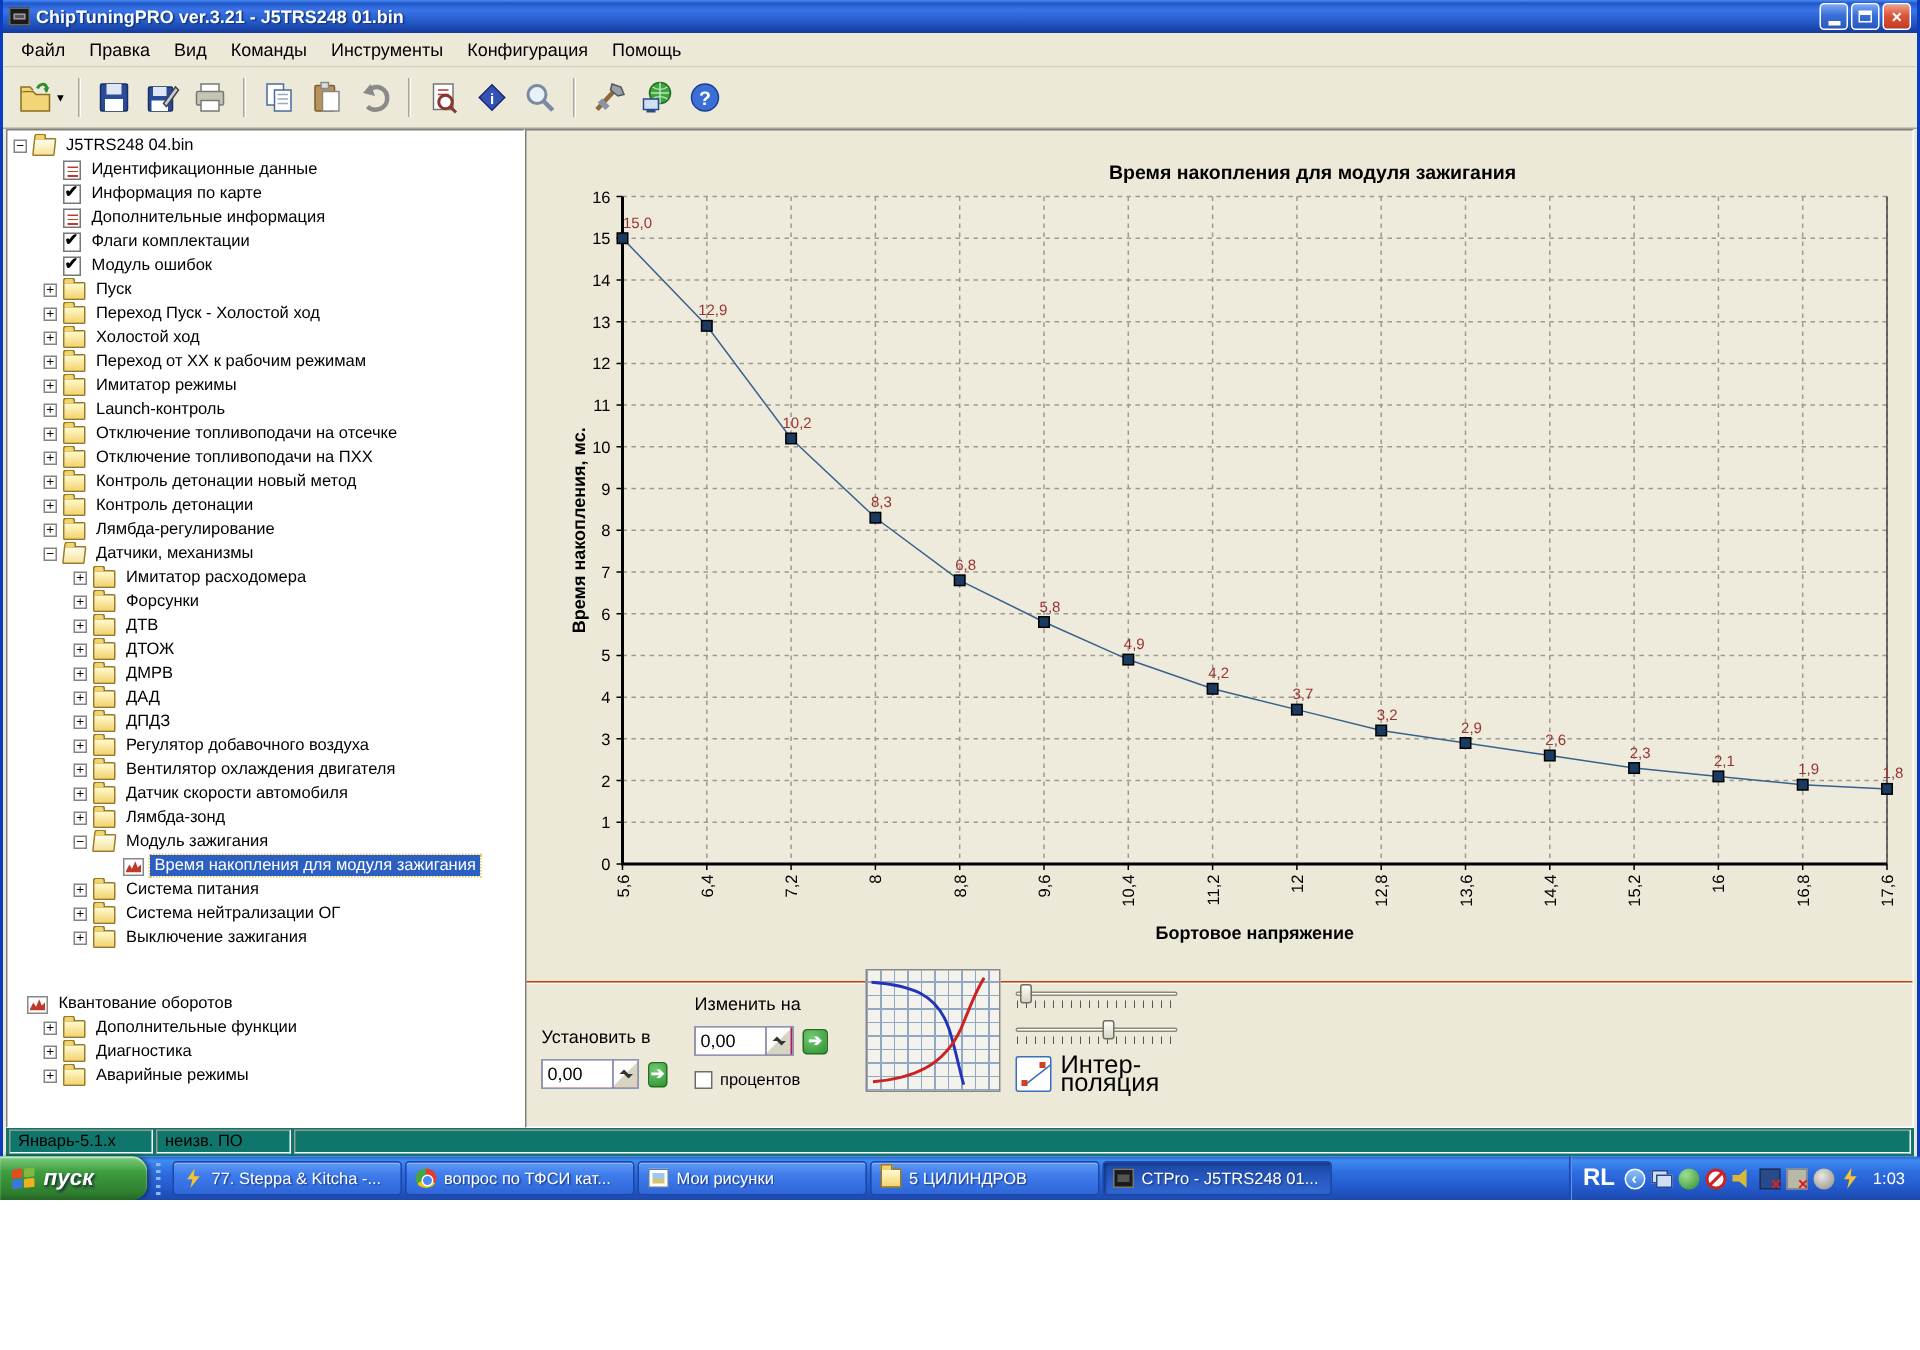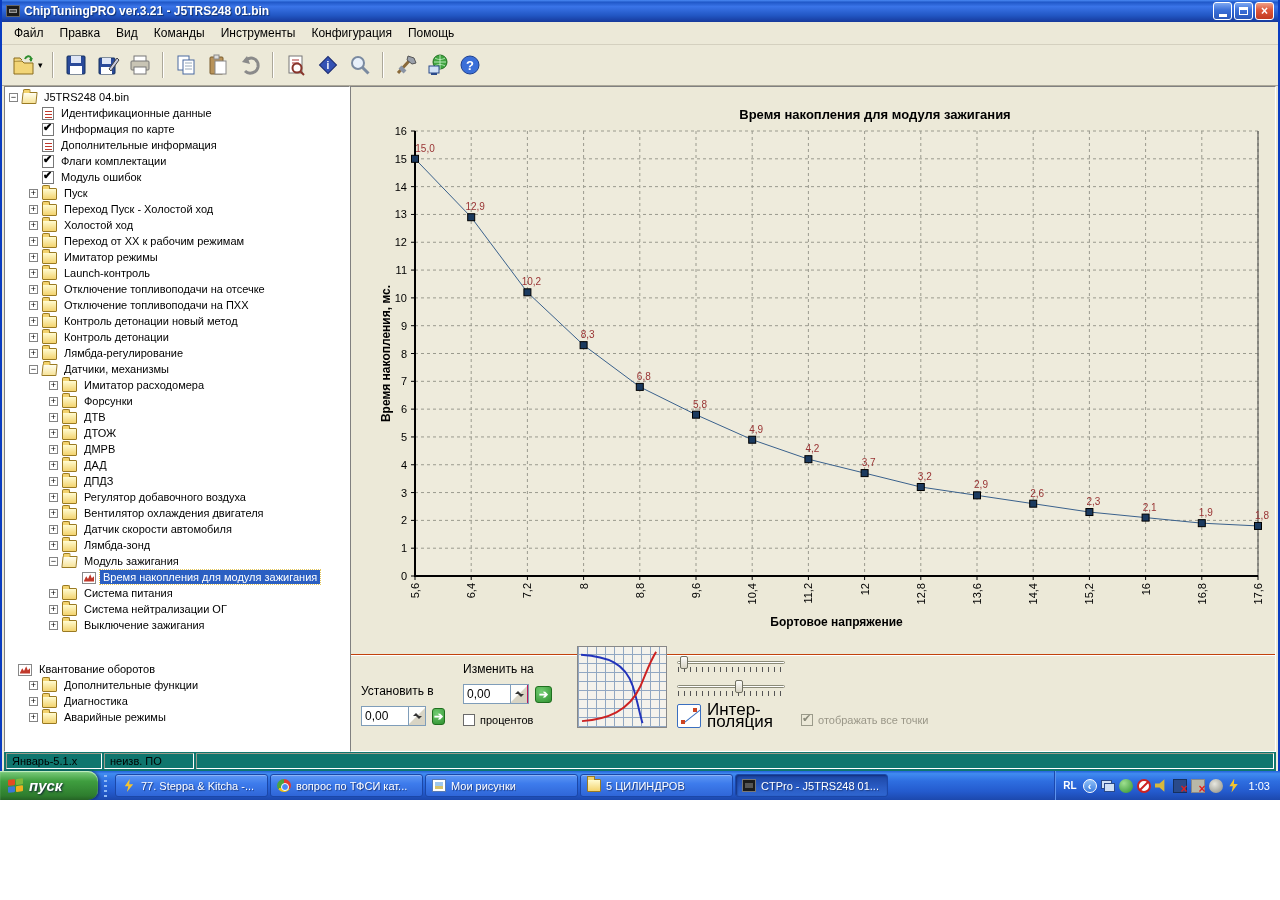--- a/index.html
+++ b/index.html
@@ -96,21 +96,21 @@
 .tico.bolt{background:#f4c430;clip-path:polygon(55% 0,20% 55%,45% 55%,35% 100%,80% 40%,52% 40%)}
 .tico.chrome{border-radius:50%;background:conic-gradient(#e33b2e 0 33%,#f4c20d 33% 66%,#4aa341 66% 100%);position:relative}
 .tico.chrome::after{content:"";position:absolute;left:4px;top:4px;width:6px;height:6px;border-radius:50%;background:#4a8af4;border:1px solid #fff}
 .tico.pics{background:#fff;border:1px solid #5a7ab0}
 .tico.pics::after{content:"";position:absolute;inset:2px;background:linear-gradient(180deg,#9ec7ee 55%,#d8c26a 55%)}
 .tico.fold{background:linear-gradient(#fffbd0,#f3d36e);border:1px solid #9a7a22;border-radius:1px}
 .tico.fold::before{content:"";position:absolute;left:-1px;top:-4px;width:6px;height:3px;background:#f3d36e;border:1px solid #9a7a22;border-bottom:none}
 .tico.chip{background:#1b1b1b;border:1px solid #777}
 .tico.chip::after{content:"";position:absolute;inset:3px 2px;background:#555}
 .tray{margin-left:auto;height:29px;display:flex;align-items:center;gap:4px;padding:0 10px 0 8px;border-left:1px solid #1c48ad;box-shadow:inset 1px 0 0 #5d93ee}
-.tray .lang{color:#fff;font-size:10px;font-weight:bold;margin-right:2px}
+.tray .lang{color:#fff;font-size:16px;font-weight:bold;margin-right:2px}
 .tri{width:14px;height:14px;flex:none;position:relative}
 .tri.chev{border-radius:50%;background:linear-gradient(180deg,#8fc0f8,#3d7fe0);border:1px solid #fff;color:#fff;font-size:11px;font-weight:bold;line-height:12px;text-align:center;cursor:pointer}
 .tri.net{background:transparent}
 .tri.net::before,.tri.net::after{content:"";position:absolute;width:9px;height:7px;background:#cfe0f5;border:1px solid #2a4a8a}
 .tri.net::before{left:0;top:1px}.tri.net::after{right:0;bottom:1px}
 .tri.ball{border-radius:50%;background:radial-gradient(circle at 35% 30%,#9fe08f,#2e8f2e)}
 .tri.noentry{border-radius:50%;background:#fff;border:2px solid #cc2222}
 .tri.noentry::after{content:"";position:absolute;left:-1px;top:4px;width:12px;height:2px;background:#cc2222;transform:rotate(-45deg)}
 .tri.spk{background:#d8b83c;clip-path:polygon(0 35%,35% 35%,70% 5%,70% 95%,35% 65%,0 65%)}
 .tri.pcx{background:#2a4a8a;border:1px solid #15305e}
@@ -633,26 +633,20 @@
                 <span class="d1"></span>
                 <span class="d2"></span>
               </span>
             <span class="interp-lb">
               <span>Интер-</span><br>
               <span>поляция</span>
             </span>
           </div>
         </div>
         <div class="cg-sep"></div>
-        <div class="cgroup">
-          <div class="chkrow" style="margin-top:4px">
-            <span class="chk checked gray disabled"></span>
-            <span class="graytext">отображать все точки</span>
-          </div>
-        </div>
       </div>
     </div>
   </div>
 
   <div class="statusbar">
     <span class="sb-cell sb-1">Январь-5.1.x</span>
     <span class="sb-cell sb-2">неизв. ПО</span>
     <span class="sb-cell sb-3"></span>
   </div>
 </div>

